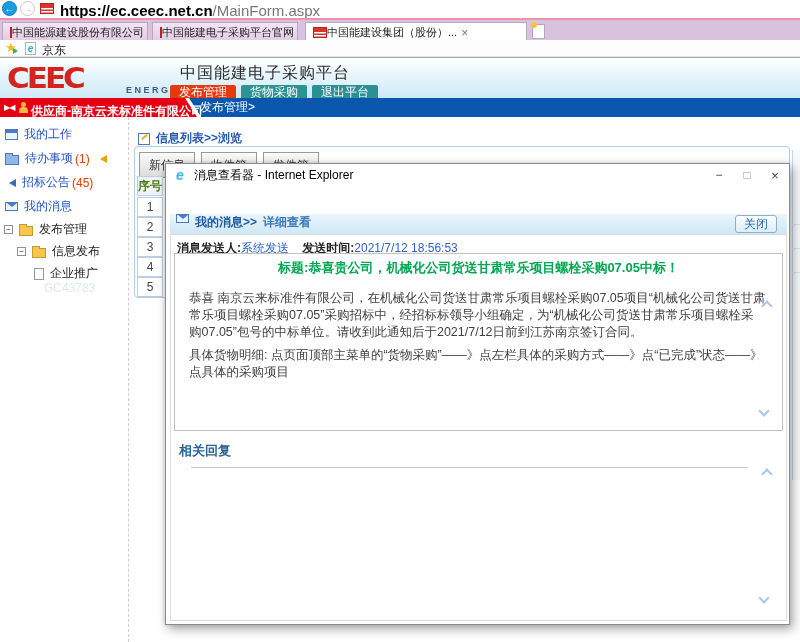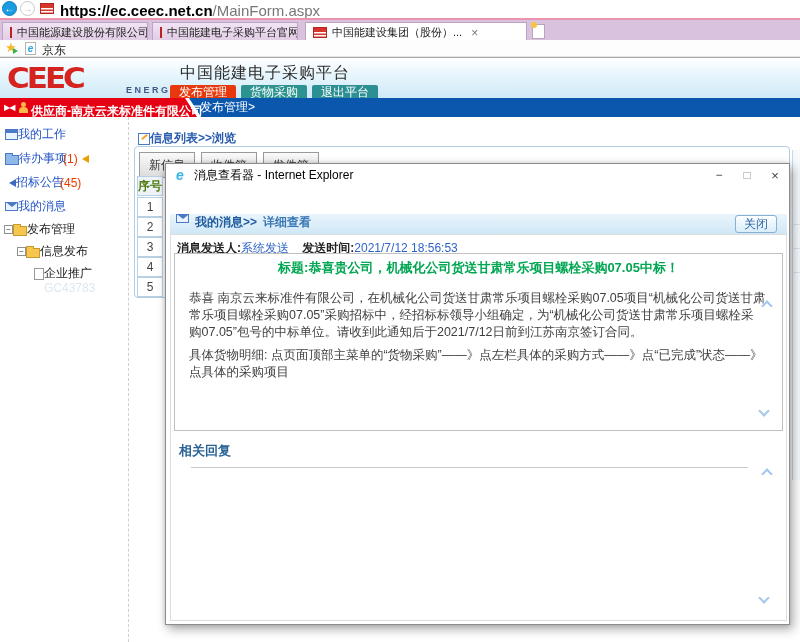--- a/index.html
+++ b/index.html
@@ -13,21 +13,21 @@
 .navbtn.back { left:2px; background:#1b9be0; border:1px solid #1180bd; color:#fff; }
 .navbtn.fwd  { left:20px; background:#fff; border:1px solid #c9c9c9; color:#bbb; }
 .ceec-ico { display:inline-block; width:14px; height:11px;
   background:linear-gradient(#fff 0 0) 0 4px/14px 1.5px no-repeat, linear-gradient(#fff 0 0) 0 7px/14px 1.5px no-repeat, #d5372b;
   border:1px solid #b22; }
 .addr { left:40px; top:2px; font-size:15px; }
 .addr .dom { font-weight:bold; color:#000; }
 .addr .pth { color:#777; }
 
 .tabbar { left:0; top:18px; width:800px; height:22px; background:#d9c2de; border-top:2px solid #eb93ae; }
-.tab { position:absolute; top:2px; height:20px; display:flex; align-items:center; gap:5px; padding:0 7px;
+.tab { position:absolute; top:2px; height:20px; display:flex; align-items:center; padding:0 7px;
   font-size:11px; color:#222; background:linear-gradient(#f1e4f3,#e0cbe4); border:1px solid #bfa3c4; border-bottom:none; white-space:nowrap; overflow:hidden; }
 .tab.active { background:#fff; }
 .tabx { color:#777; font-size:12px; margin-left:4px; }
 .newtab { position:absolute; left:532px; top:4px; width:13px; height:15px; background:#fff; border:1px solid #b9a3bd; }
 .newtab::before { content:""; position:absolute; left:-2px; top:-3px; width:6px; height:6px; background:#f8c33c; border-radius:50%; }
 
 .favbar { left:0; top:40px; width:800px; height:17px; background:#fdfdfd; border-bottom:1px solid #e4e4e4; }
 .star-ico { left:5px; top:0px; color:#f2b928; font-size:13px; }
 .star-ico::after { content:""; position:absolute; right:-4px; bottom:1px; width:0; height:0; border:3px solid transparent; border-left:5px solid #3fae49; }
 .page-ico { left:25px; top:2px; width:11px; height:13px; background:#fff; border:1px solid #b5b5b5; font-style:italic; font-weight:bold; font-size:10px; color:#2ba5df; text-align:center; line-height:12px; }
@@ -54,21 +54,21 @@
 .marq-ico { left:4px; top:0; color:#fff; font-size:8px; line-height:19px; letter-spacing:-1px; }
 .marq-ico::before { content:"▶◀"; }
 .person-ico { left:19px; top:4px; width:9px; height:11px; }
 .person-ico::before { content:""; position:absolute; left:2px; top:0; width:5px; height:5px; border-radius:50%; background:#f8b84a; }
 .person-ico::after { content:""; position:absolute; left:0; top:5px; width:9px; height:6px; border-radius:4px 4px 0 0; background:#f8b84a; }
 .supplier { left:31px; top:4px; line-height:19px; color:#fff; font-weight:bold; font-size:12px; }
 .bannercrumb { left:200px; top:0; line-height:19px; color:#fff; font-size:12px; }
 
 
 .sidediv { left:128px; top:117px; height:525px; border-left:1px dashed #cfcfcf; }
-.siderow { display:flex; align-items:center; left:5px; height:15px; }
+.siderow { display:flex; align-items:center; gap:6px; left:5px; height:15px; }
 .siderow .lbl { color:#2353c5; font-size:12px; }
 .siderow .badge { color:#e83c00; font-size:12px; margin-left:-4px; }
 .win-ico { width:13px; height:11px; border:1px solid #4a79c8; background:linear-gradient(#4a79c8 0 3px,#eaf4ff 3px); }
 .folder { position:relative; width:14px; height:10px; background:#f7c64c; border:1px solid #c79a2e; margin-top:2px; }
 .folder::before { content:""; position:absolute; top:-3px; left:-1px; width:6px; height:2px; background:#f7c64c; border:1px solid #c79a2e; border-bottom:none; }
 .folder.blue { background:#8fb8e8; border-color:#4a79c8; }
 .folder.blue::before { background:#8fb8e8; border-color:#4a79c8; }
 .horn { width:0; height:0; border:4px solid transparent; border-right:7px solid #3a6bc0; }
 .horn.gold { border-right-color:#e8a000; }
 .env { position:relative; width:13px; height:9px; background:#eaf2ff; border:1px solid #4a79c8; }

